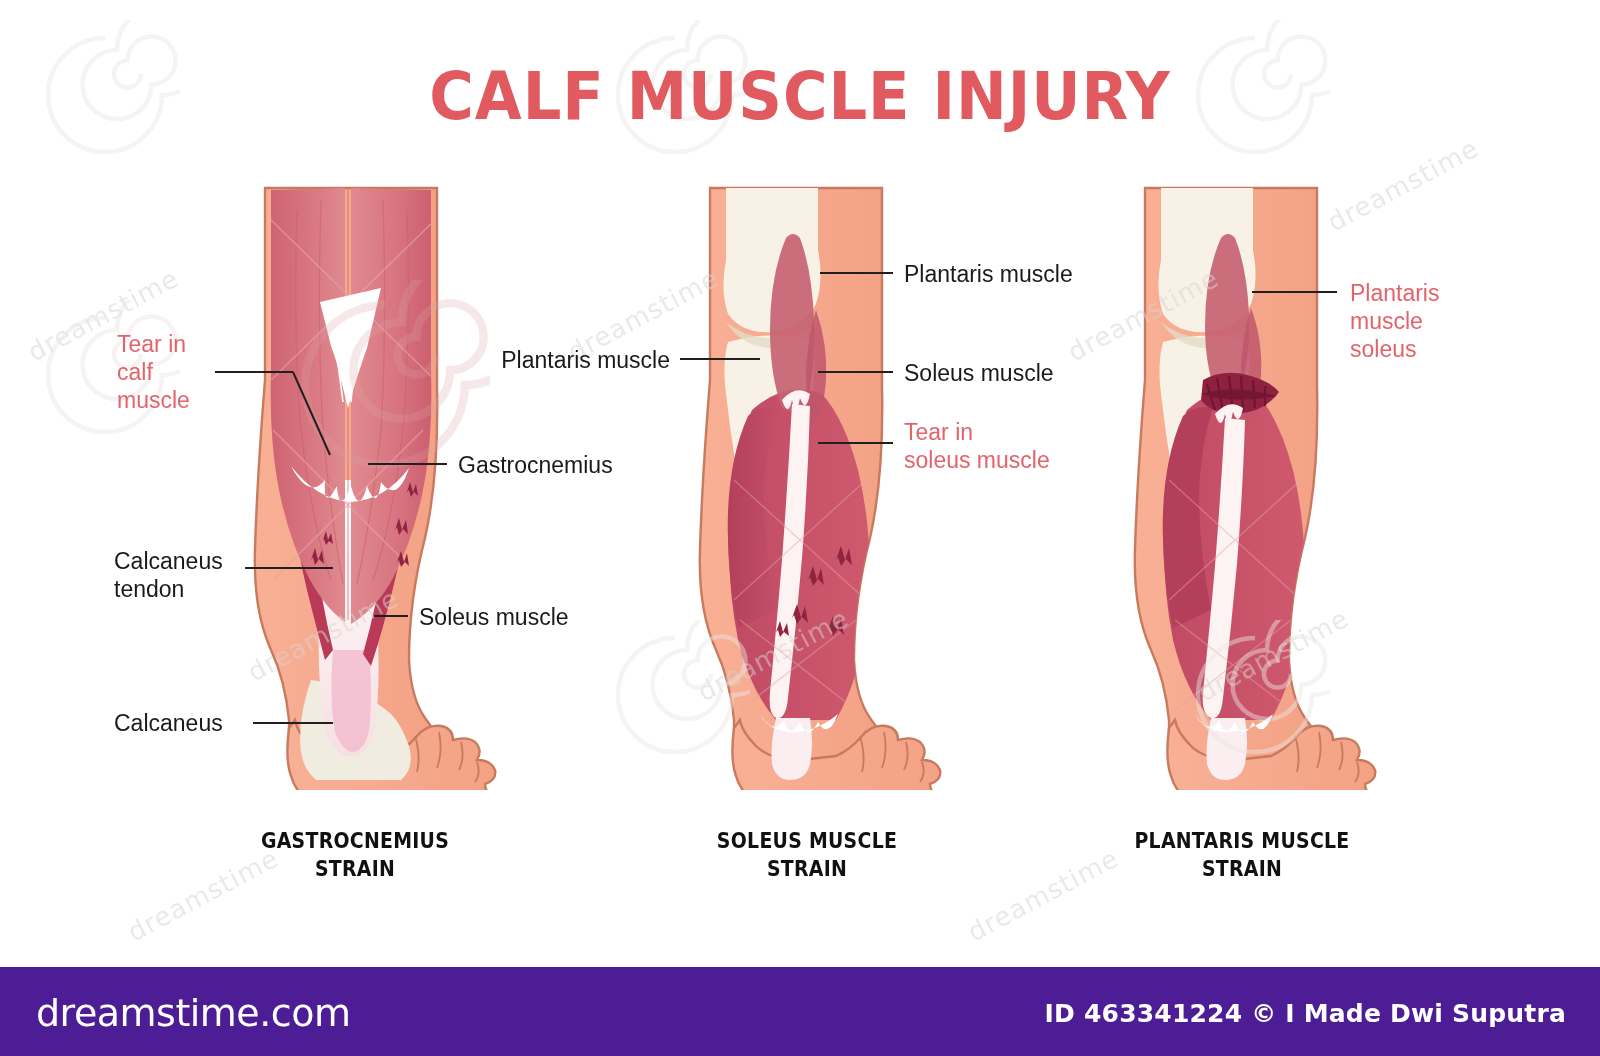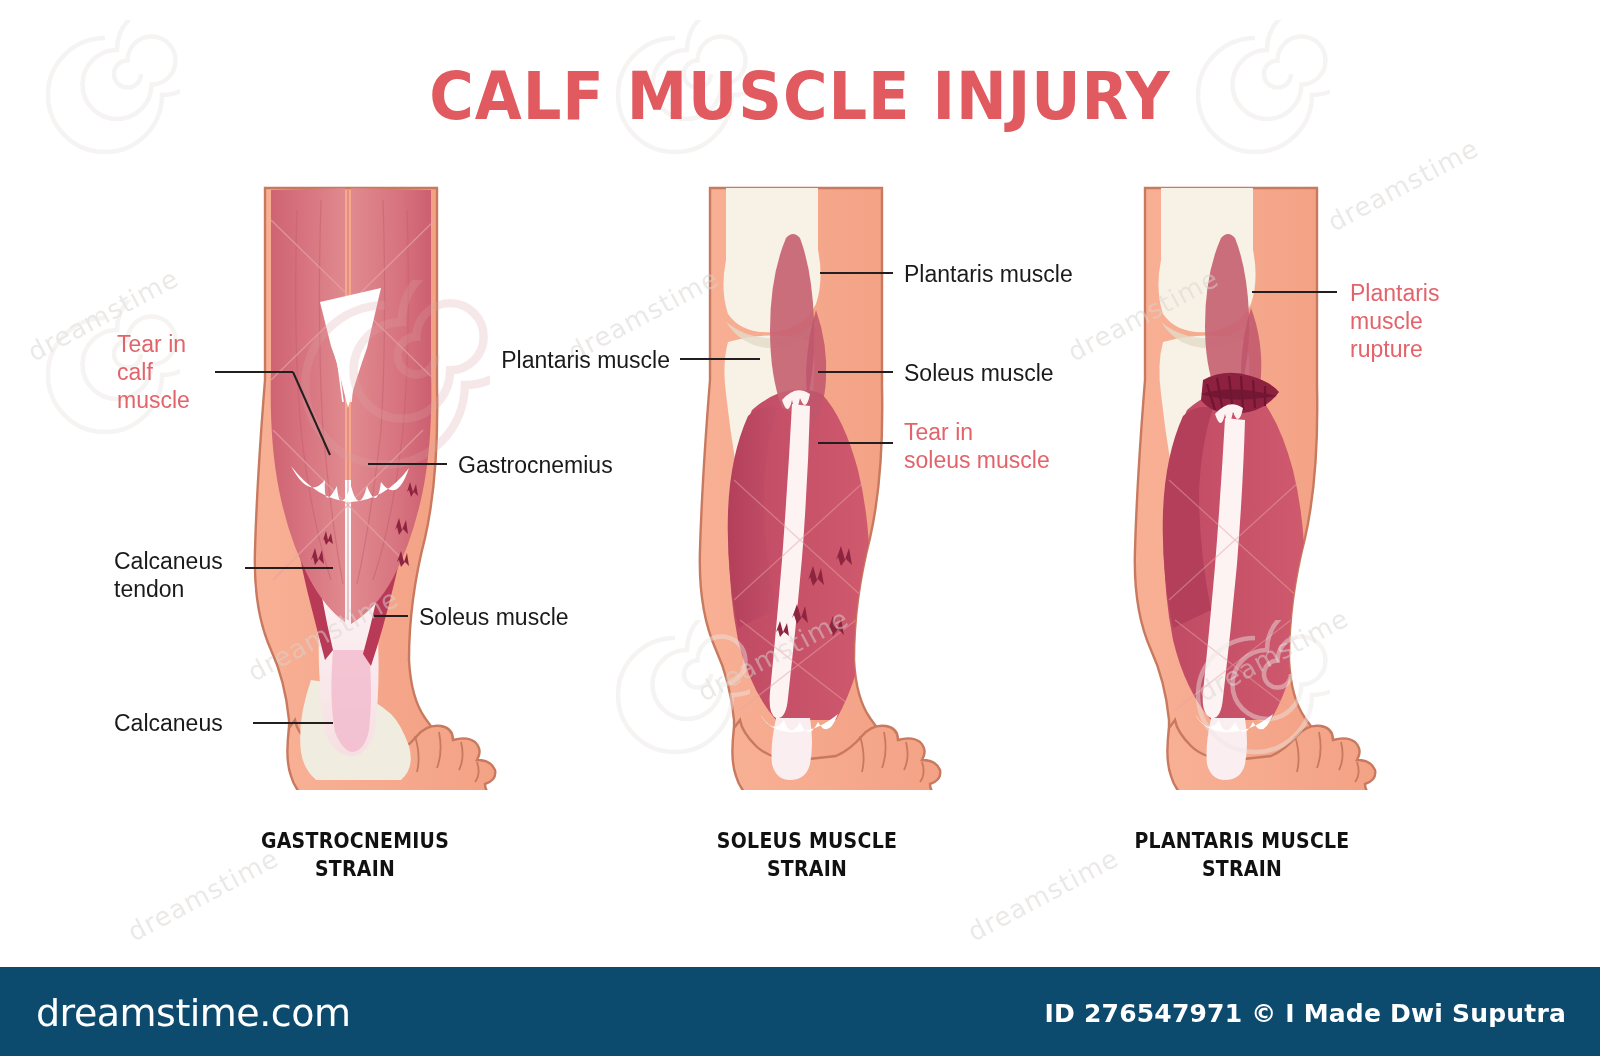--- a/index.html
+++ b/index.html
@@ -59,21 +59,21 @@
   .lbl.red{color:#e2636a;}
   .lbl.r{text-align:right;}
   .lbl.l{text-align:left;}
 
   .lead{position:absolute;z-index:7;}
   .lead line{stroke:#231f20;stroke-width:2;}
 
   
   .footer{
     position:absolute;left:0;bottom:0;width:1600px;height:89px;
-    background:#0c4a6e;z-index:20;
+    background:#4c1d95;z-index:20;
   }
   .ds-logo{
     position:absolute;left:36px;top:24px;
     font-family:"DejaVu Sans",sans-serif;
     font-size:38px;color:#ffffff;letter-spacing:-.5px;
   }
   .ds-credit{
     position:absolute;right:34px;top:32px;
     font-family:"DejaVu Sans",sans-serif;font-weight:bold;
     font-size:25px;color:#ffffff;letter-spacing:.2px;
@@ -408,33 +408,33 @@
   <div class="lbl l" style="left:419px;top:603px;width:230px;">Soleus muscle</div>
 
   <div class="lbl r" style="left:470px;top:346px;width:200px;">Plantaris muscle</div>
   <div class="lbl l" style="left:904px;top:260px;width:250px;">Plantaris muscle</div>
   <div class="lbl l" style="left:904px;top:359px;width:250px;">Soleus muscle</div>
   <div class="lbl red l" style="left:904px;top:418px;width:250px;">Tear in
 soleus muscle</div>
 
   <div class="lbl red l" style="left:1350px;top:279px;width:200px;">Plantaris
 muscle
-rupture</div>
+soleus</div>
 
   <div class="caption cap1">
     <span>GASTROCNEMIUS</span>
     <span>STRAIN</span>
   </div>
   <div class="caption cap2">
     <span>SOLEUS MUSCLE</span>
     <span>STRAIN</span>
   </div>
   <div class="caption cap3">
     <span>PLANTARIS MUSCLE</span>
     <span>STRAIN</span>
   </div>
 
   <div class="footer">
     <div class="ds-logo"><span>dreamstime.com</span></div>
-    <div class="ds-credit">ID 276547971 © I Made Dwi Suputra</div>
+    <div class="ds-credit">ID 463341224 © I Made Dwi Suputra</div>
   </div>
 
 </div>
 
 </body></html>

